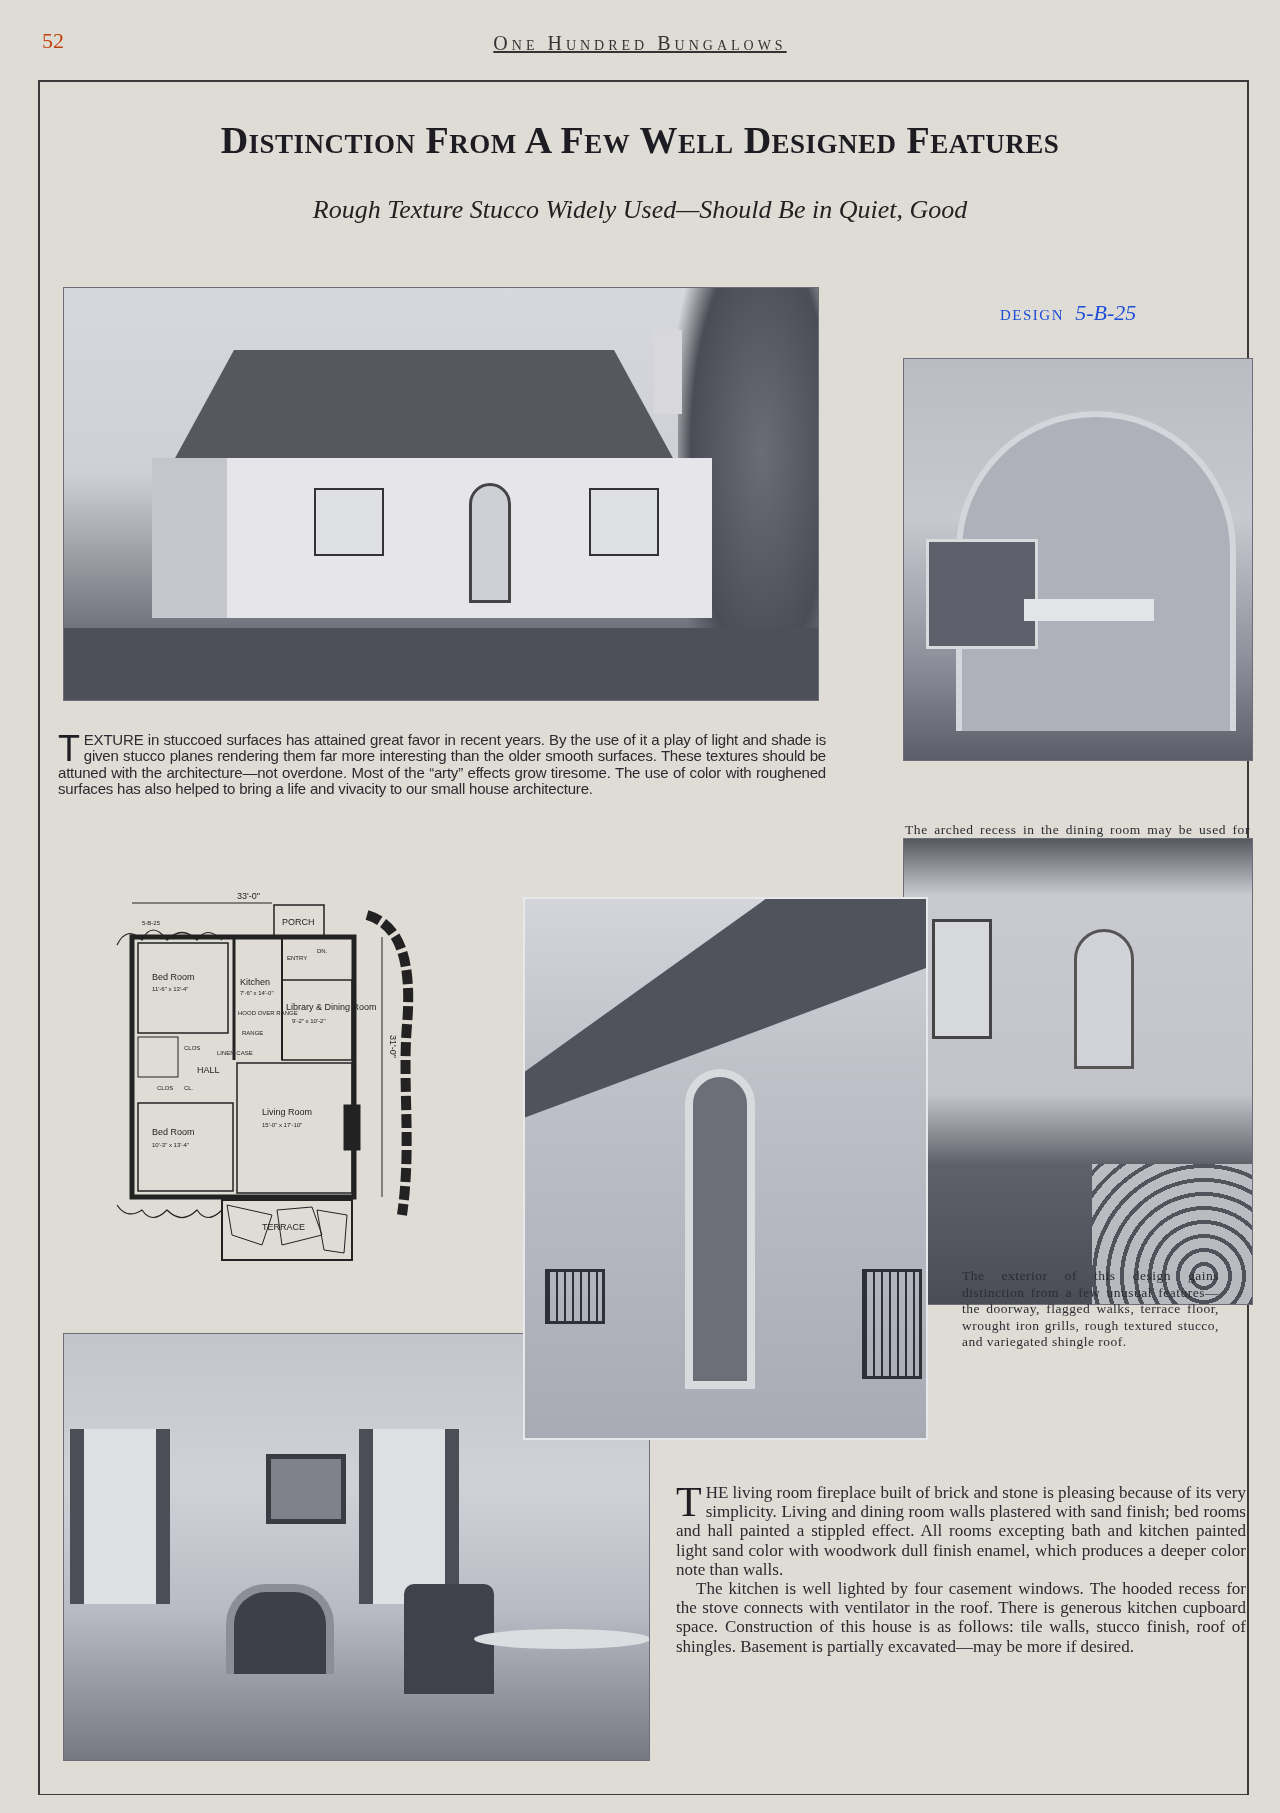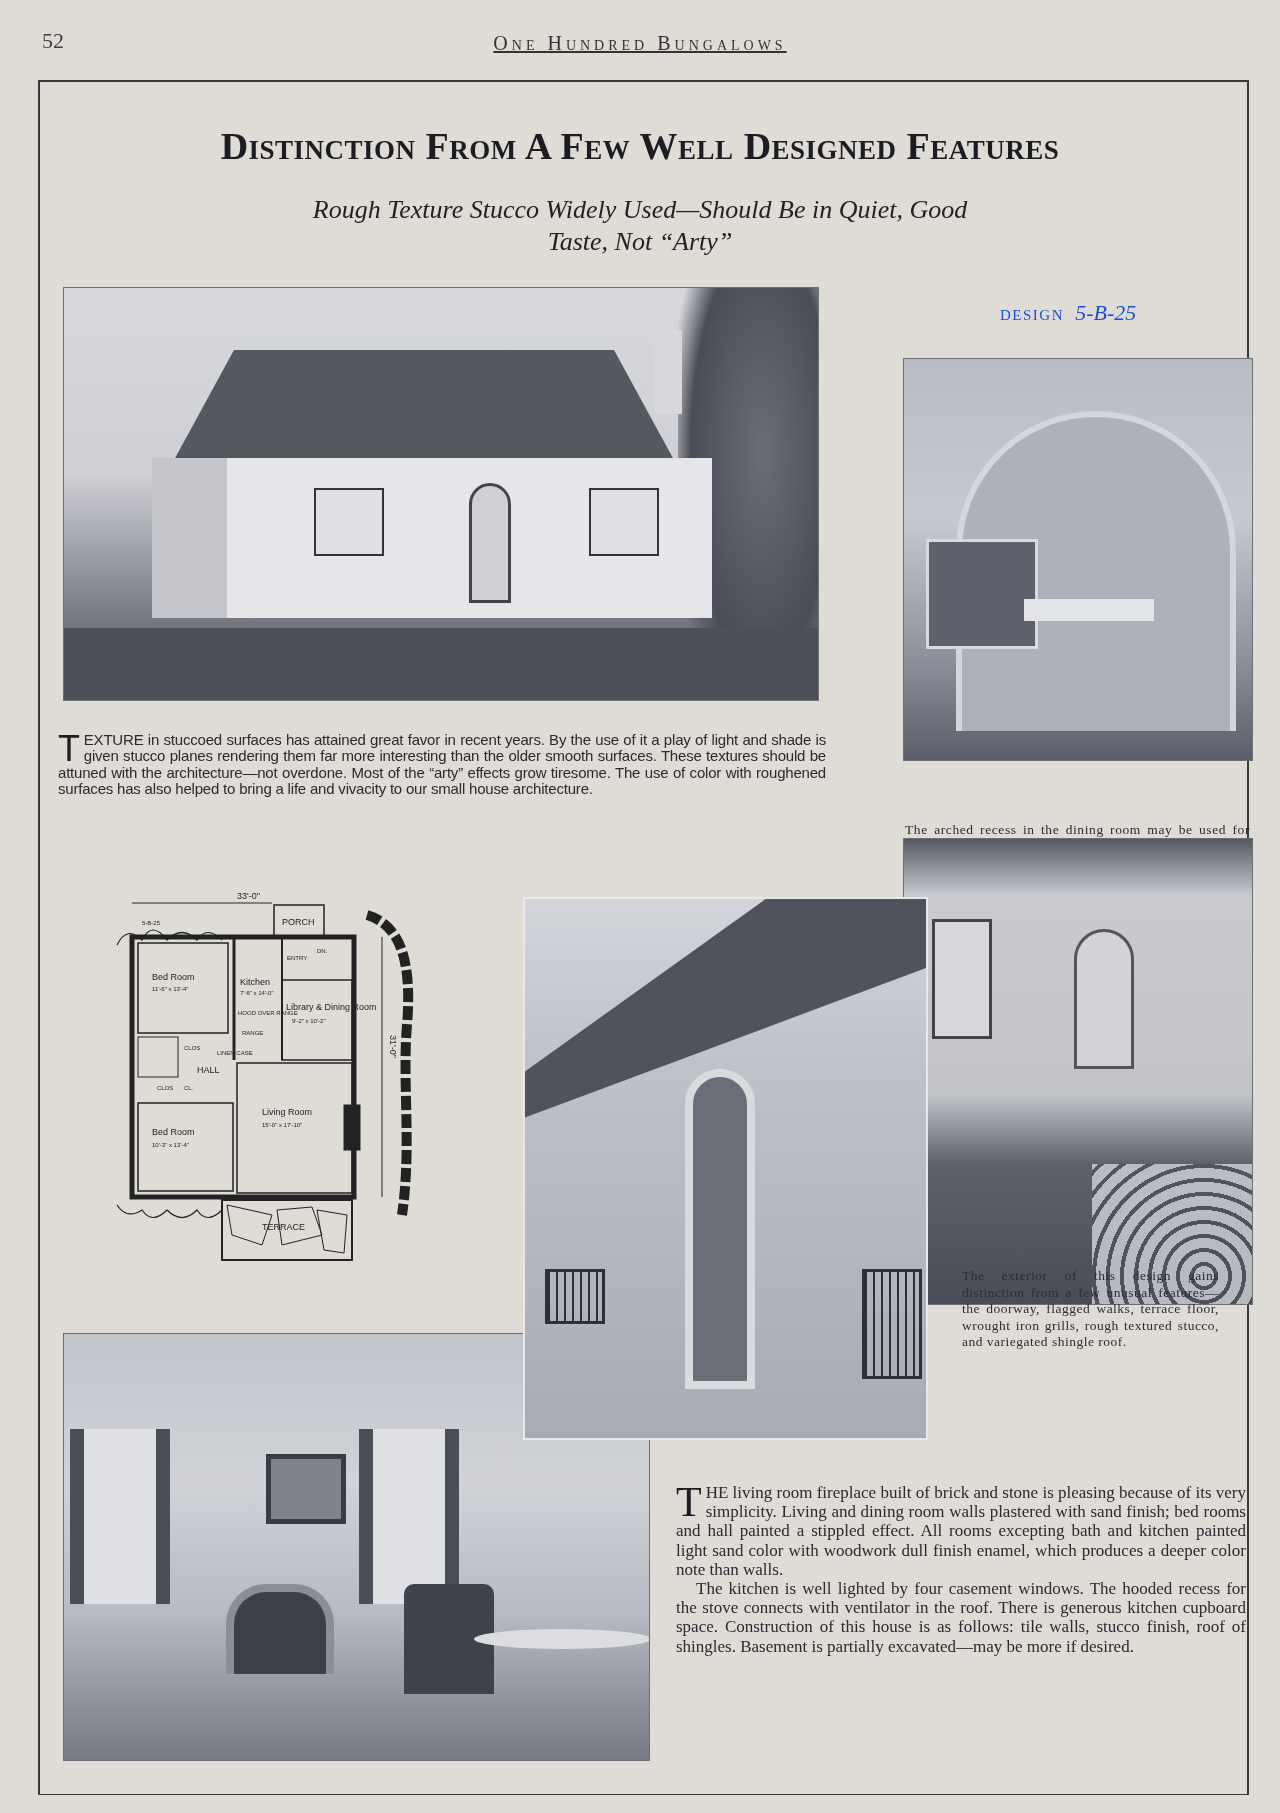--- a/index.html
+++ b/index.html
@@ -4,32 +4,32 @@
 <style>
   * { box-sizing: border-box; margin: 0; padding: 0; }
   html, body { width: 1280px; height: 1813px; }
   body {
     background: #dedcd5;
     font-family: "Liberation Serif", "DejaVu Serif", serif;
     color: #2a2a2e;
     position: relative;
     overflow: hidden;
   }
-  .page-number { position: absolute; left: 42px; top: 28px; font-size: 22px; color: #404040; }
+  .page-number { position: absolute; left: 42px; top: 28px; font-size: 22px; color: #c2410c; }
   .running-head {
     position: absolute; left: 0; width: 1280px; top: 32px; text-align: center;
     font-size: 20px; letter-spacing: 4px; font-variant: small-caps; color: #333; text-decoration: underline;
   }
   .frame {
     position: absolute; left: 38px; top: 80px; width: 1211px; height: 1715px;
     border: 2px solid #3a3a3a; border-bottom-width: 1px;
   }
   .title {
     position: absolute; left: 0; width: 1280px; top: 118px; text-align: center;
-    font-size: 38px; font-variant: small-caps; letter-spacing: 0.5px; color: #1c1c22; margin-top: 6px;
+    font-size: 38px; font-variant: small-caps; letter-spacing: 0.5px; color: #1c1c22;
   }
   .subtitle {
     position: absolute; left: 240px; width: 800px; top: 194px; text-align: center;
     font-size: 26px; font-style: italic; line-height: 32px; color: #222;
   }
   .design-label {
     position: absolute; left: 1000px; top: 300px; font-size: 15px; letter-spacing: 1.5px; color: #1d4ed8;
   }
   .design-label .num { font-style: italic; font-size: 22px; letter-spacing: 0; margin-left: 6px; }
 
@@ -120,21 +120,20 @@
 </head>
 <body>
 
 <div class="page-number">52</div>
 <div class="running-head">One Hundred Bungalows</div>
 <div class="frame"></div>
 
 <h1 class="title">Distinction From A Few Well Designed Features</h1>
 <div class="subtitle">
   <div>Rough Texture Stucco Widely Used—Should Be in Quiet, Good</div>
-  <div>Taste, Not “Arty”</div>
 </div>
 
 <div class="design-label">
   <span>DESIGN</span>
   <span class="num">5-B-25</span>
 </div>
 
 <div class="photo" id="photo-exterior" title="Front exterior view of stucco bungalow with hipped shingle roof, arched doorway and wrought iron window grills">
   <div class="tree"></div>
   <div class="house-roof"></div>

